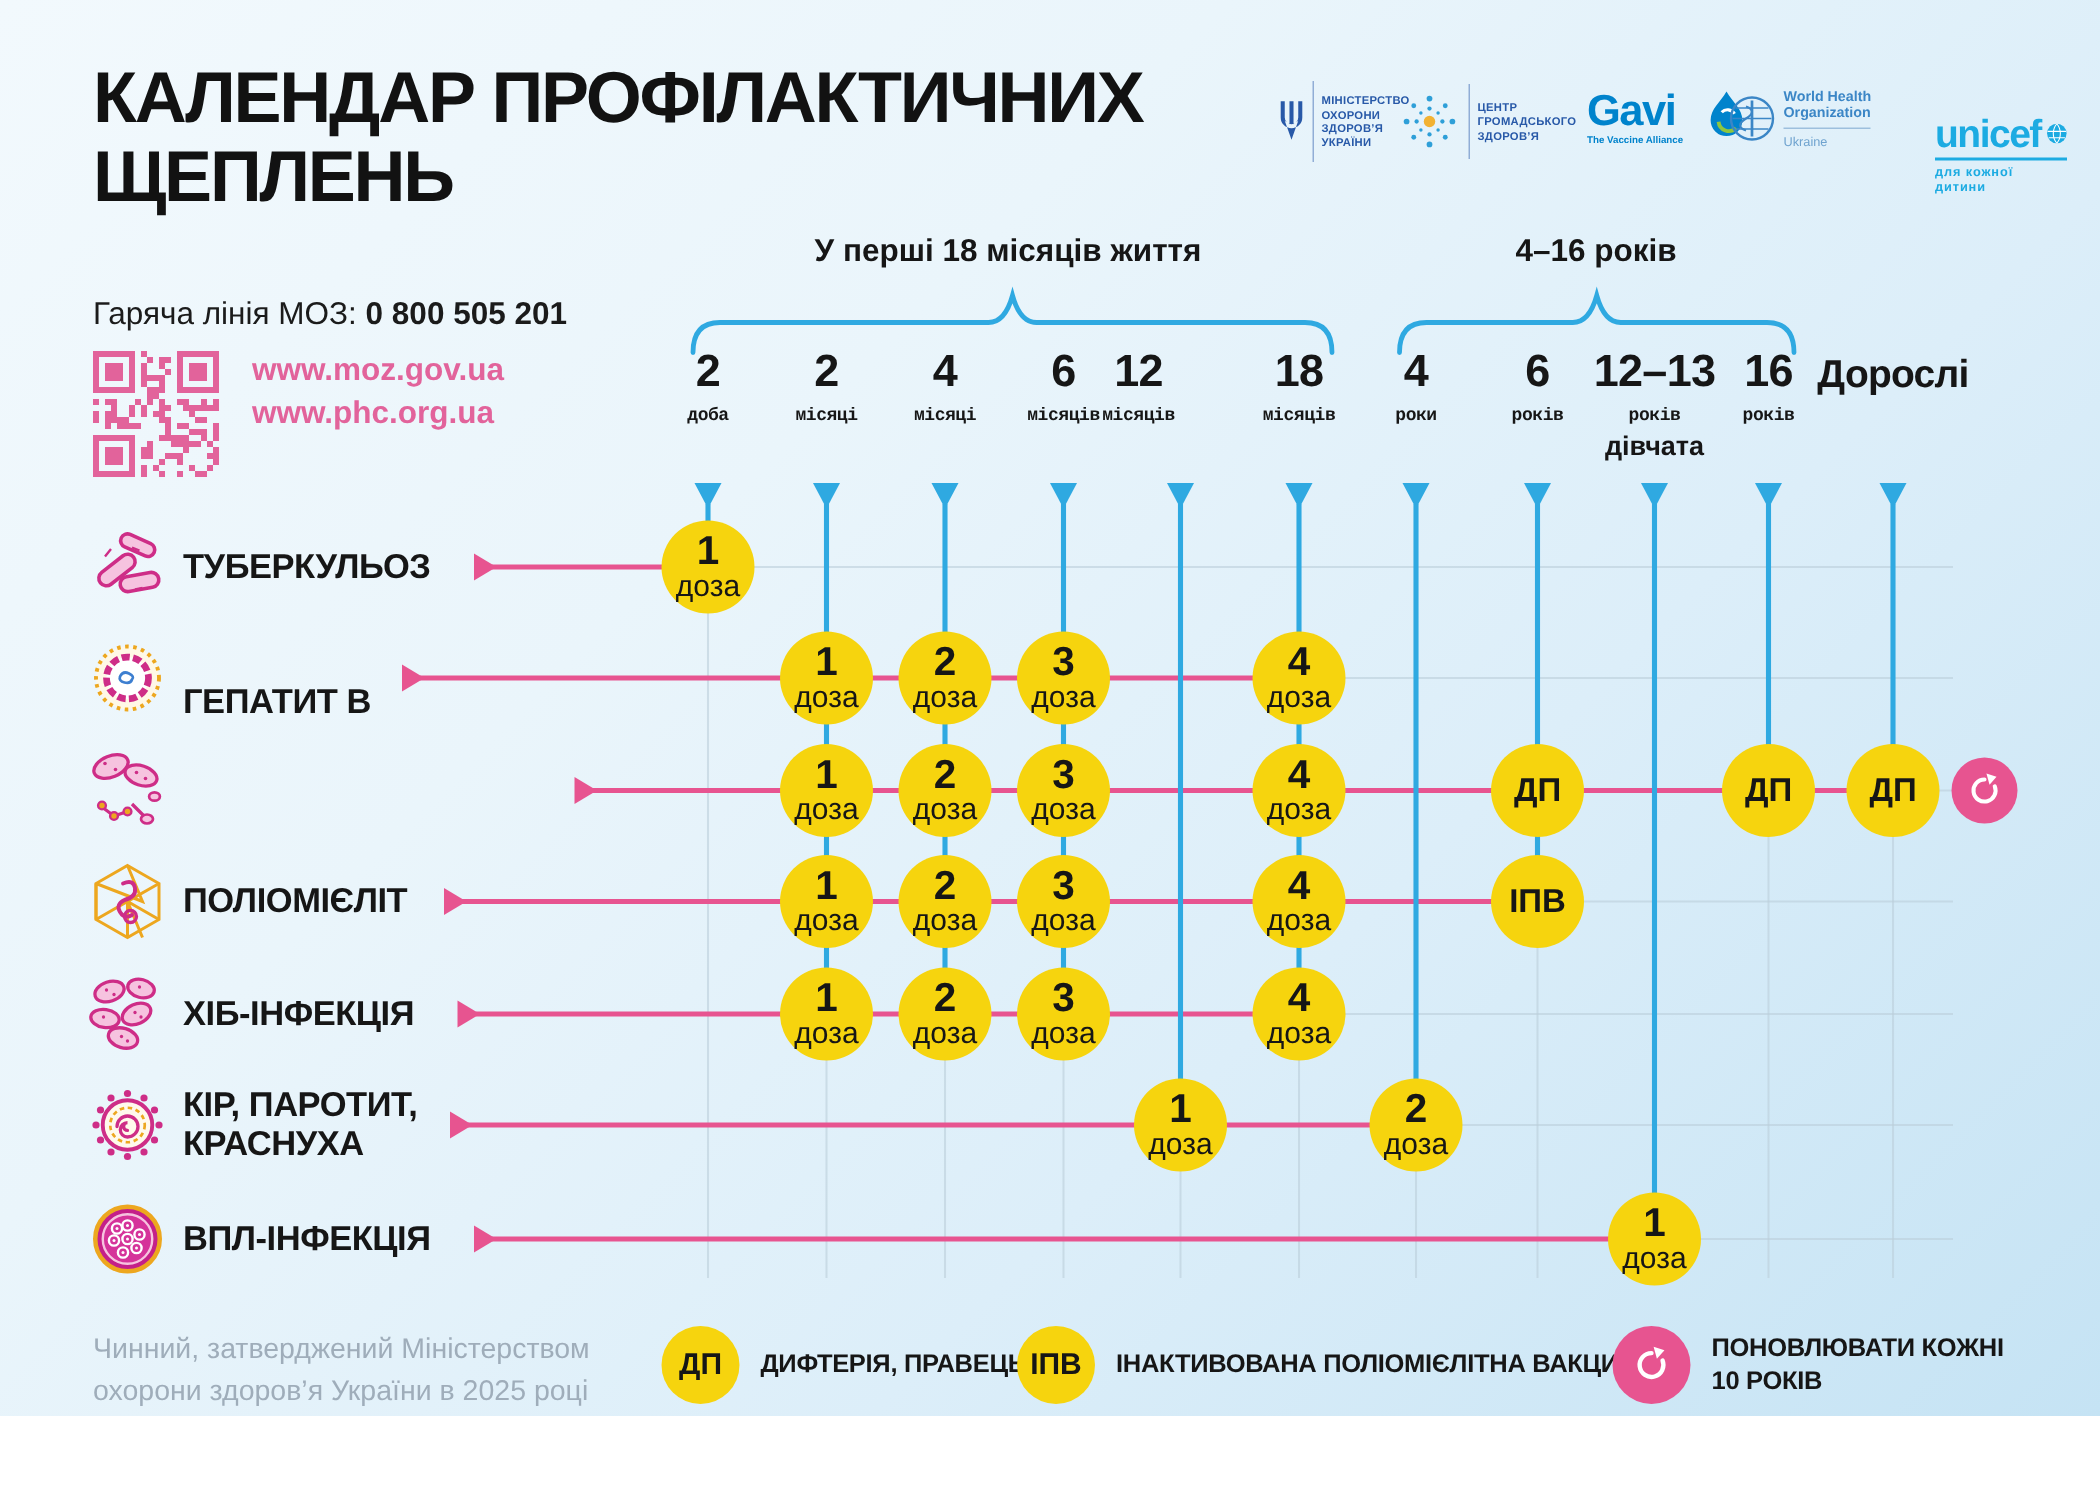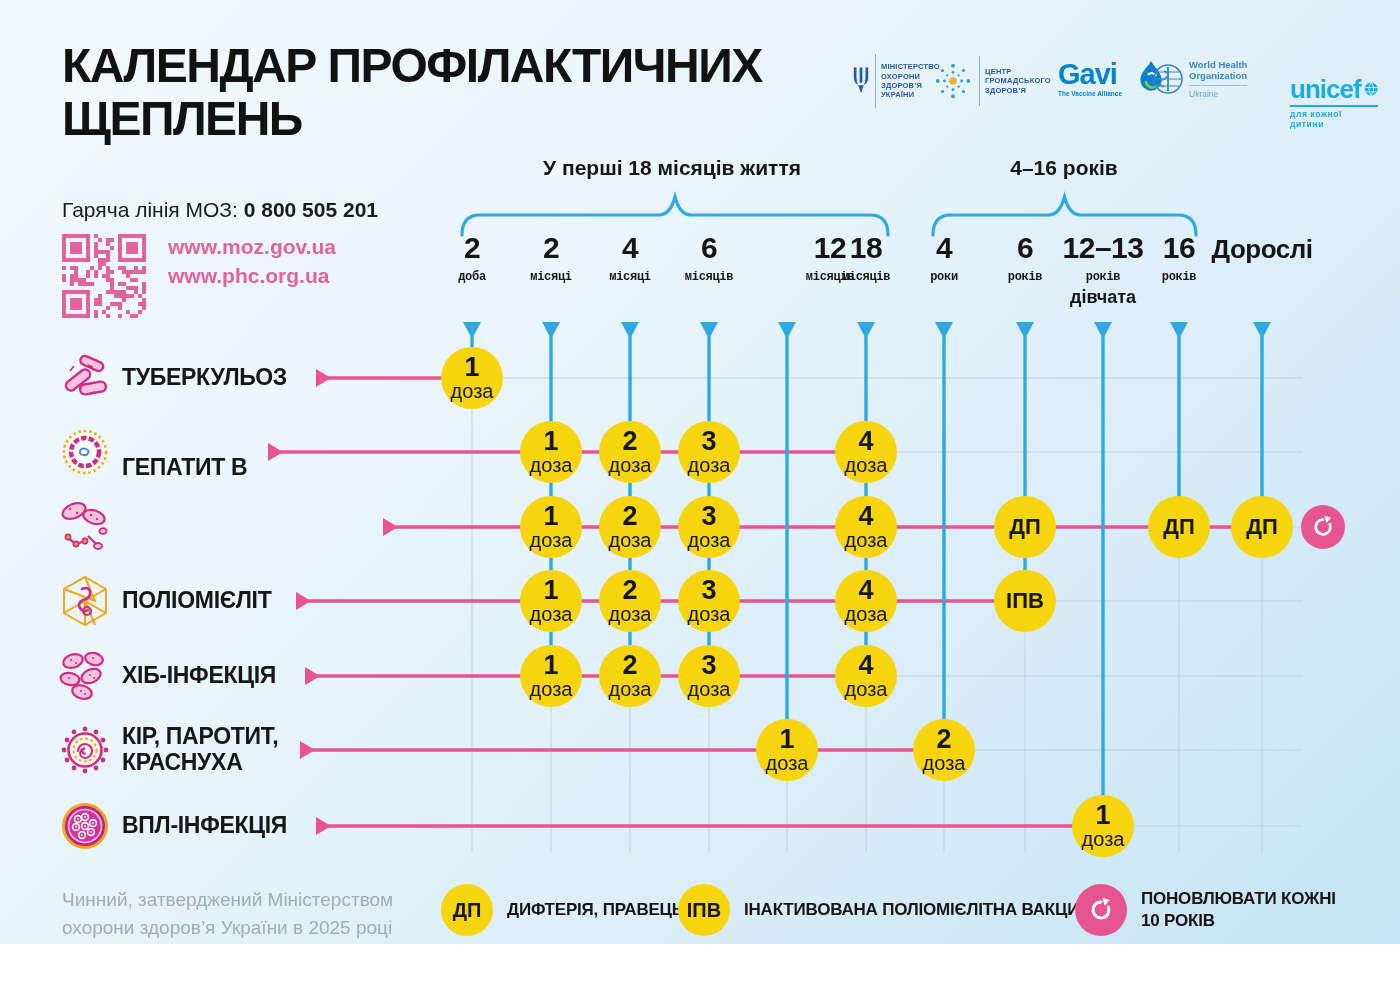--- a/index.html
+++ b/index.html
@@ -346,21 +346,21 @@
       <div class="col-unit">місяці</div>
     </div>
     <div class="abs colhead" style="left: 630px;">
       <div class="col-num">4</div>
       <div class="col-unit">місяці</div>
     </div>
     <div class="abs colhead" style="left: 709px;">
       <div class="col-num">6</div>
       <div class="col-unit">місяців</div>
     </div>
-    <div class="abs colhead" style="left: 830px;">
+    <div class="abs colhead" style="left: 759px;">
       <div class="col-num">12</div>
       <div class="col-unit">місяців</div>
     </div>
     <div class="abs colhead" style="left: 866px;">
       <div class="col-num">18</div>
       <div class="col-unit">місяців</div>
     </div>
     <div class="abs colhead" style="left: 944px;">
       <div class="col-num">4</div>
       <div class="col-unit">роки</div>

